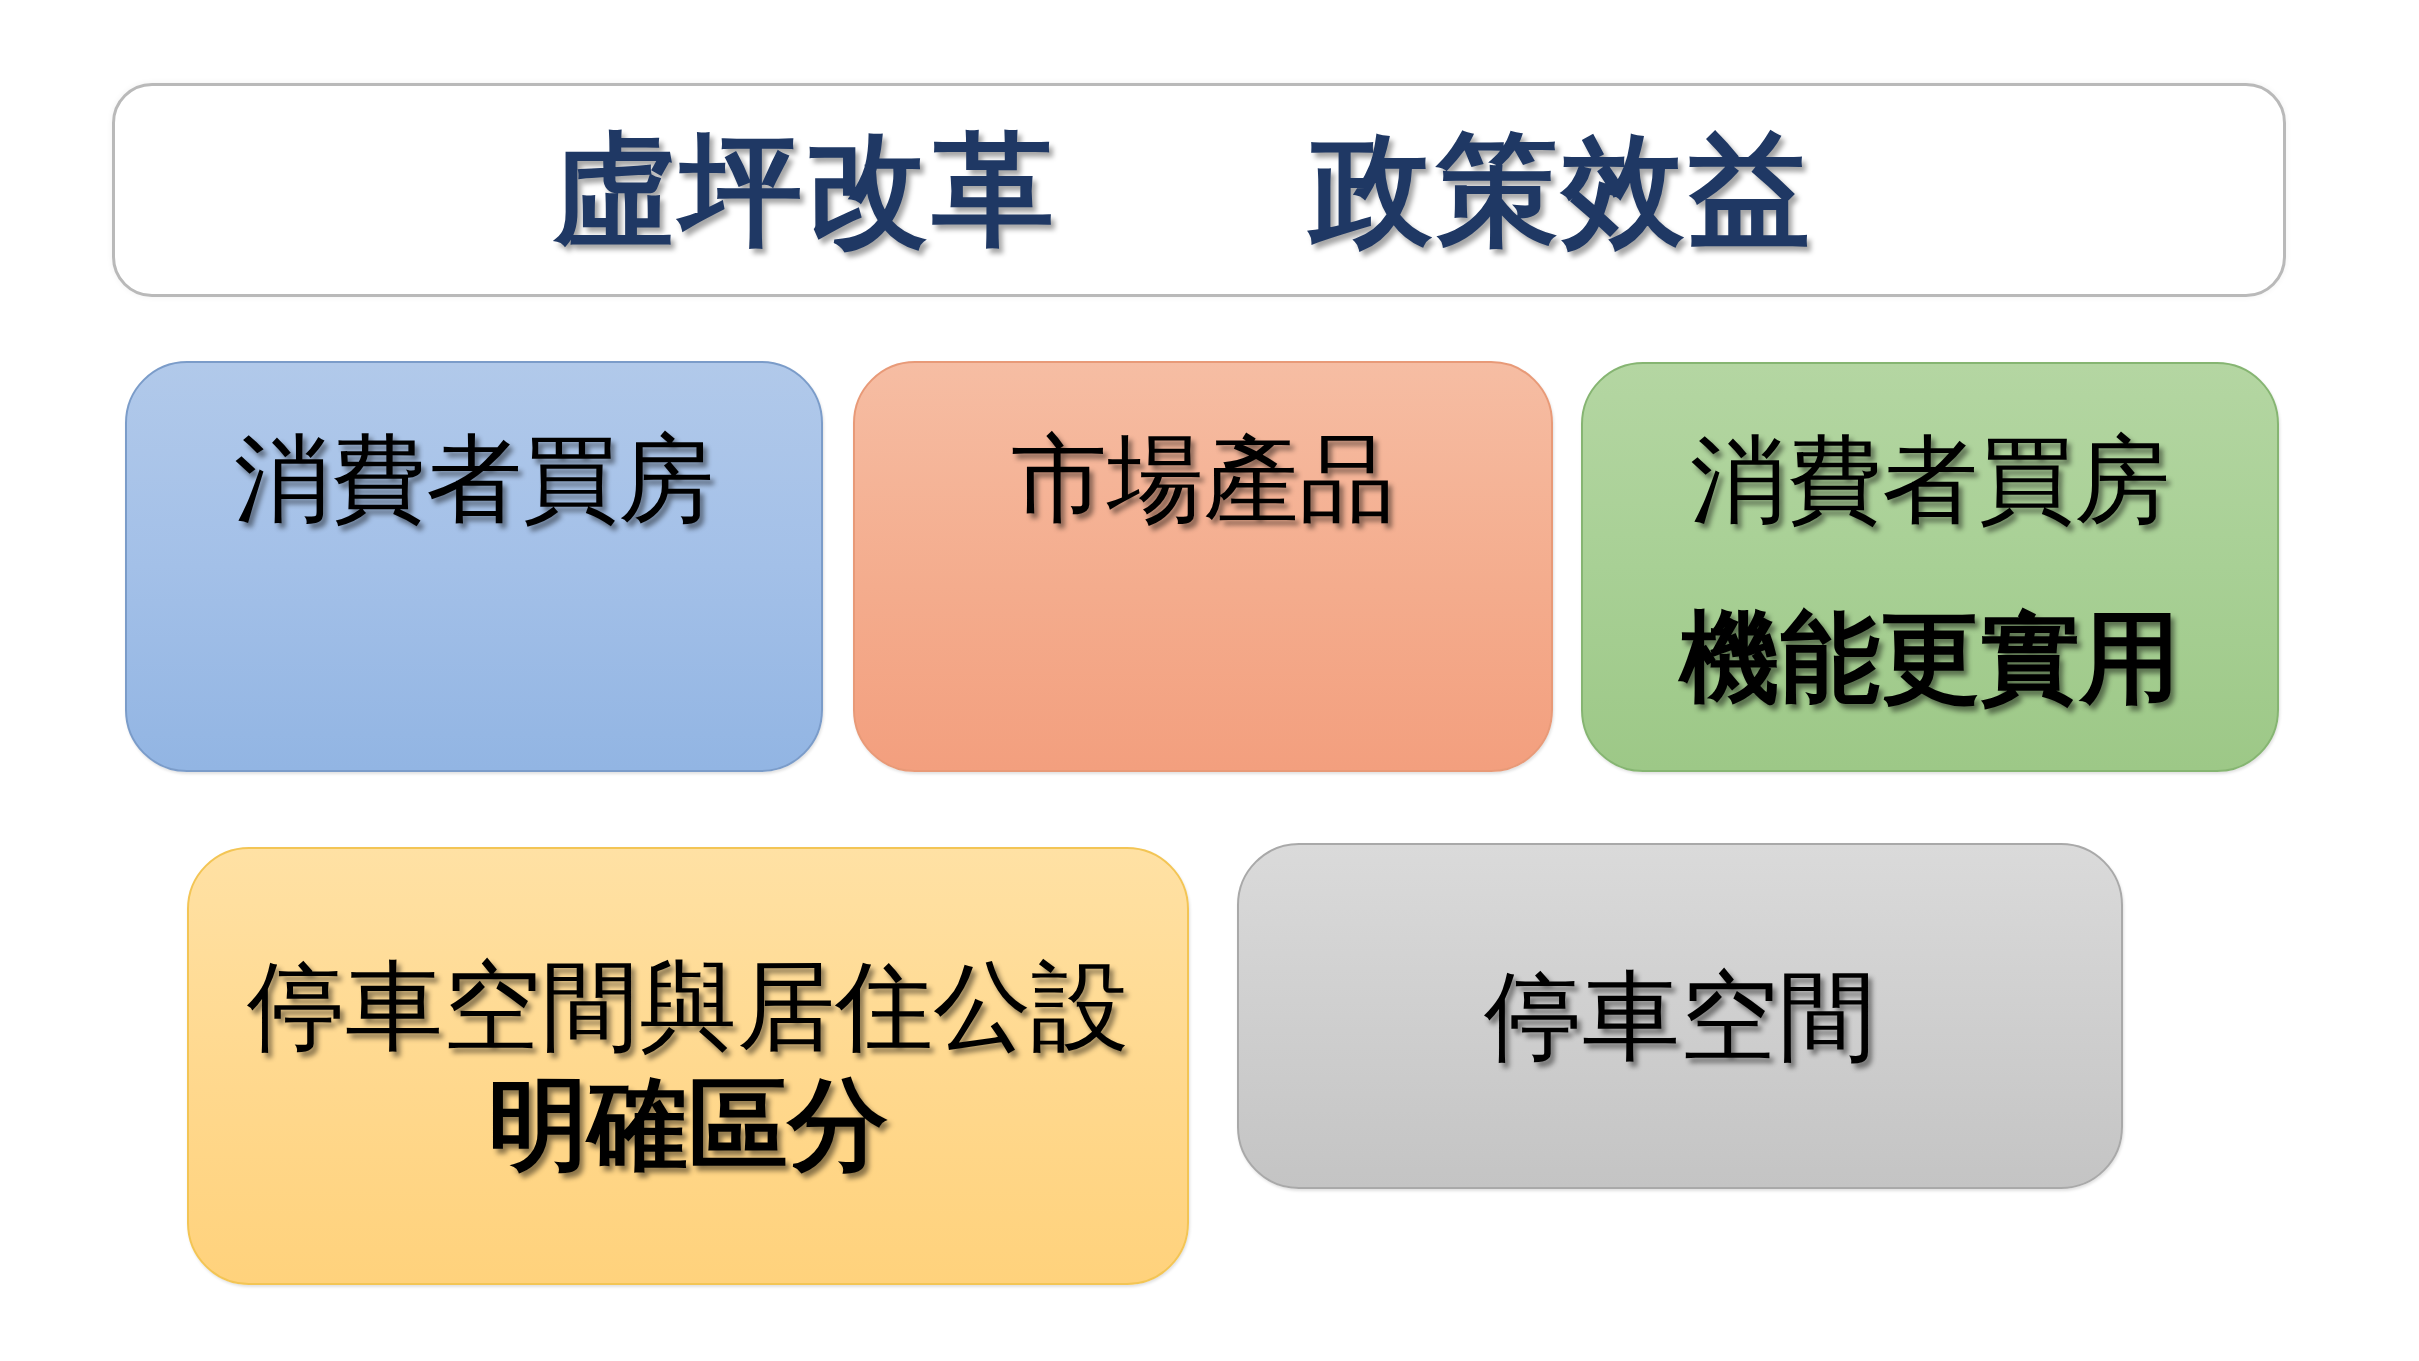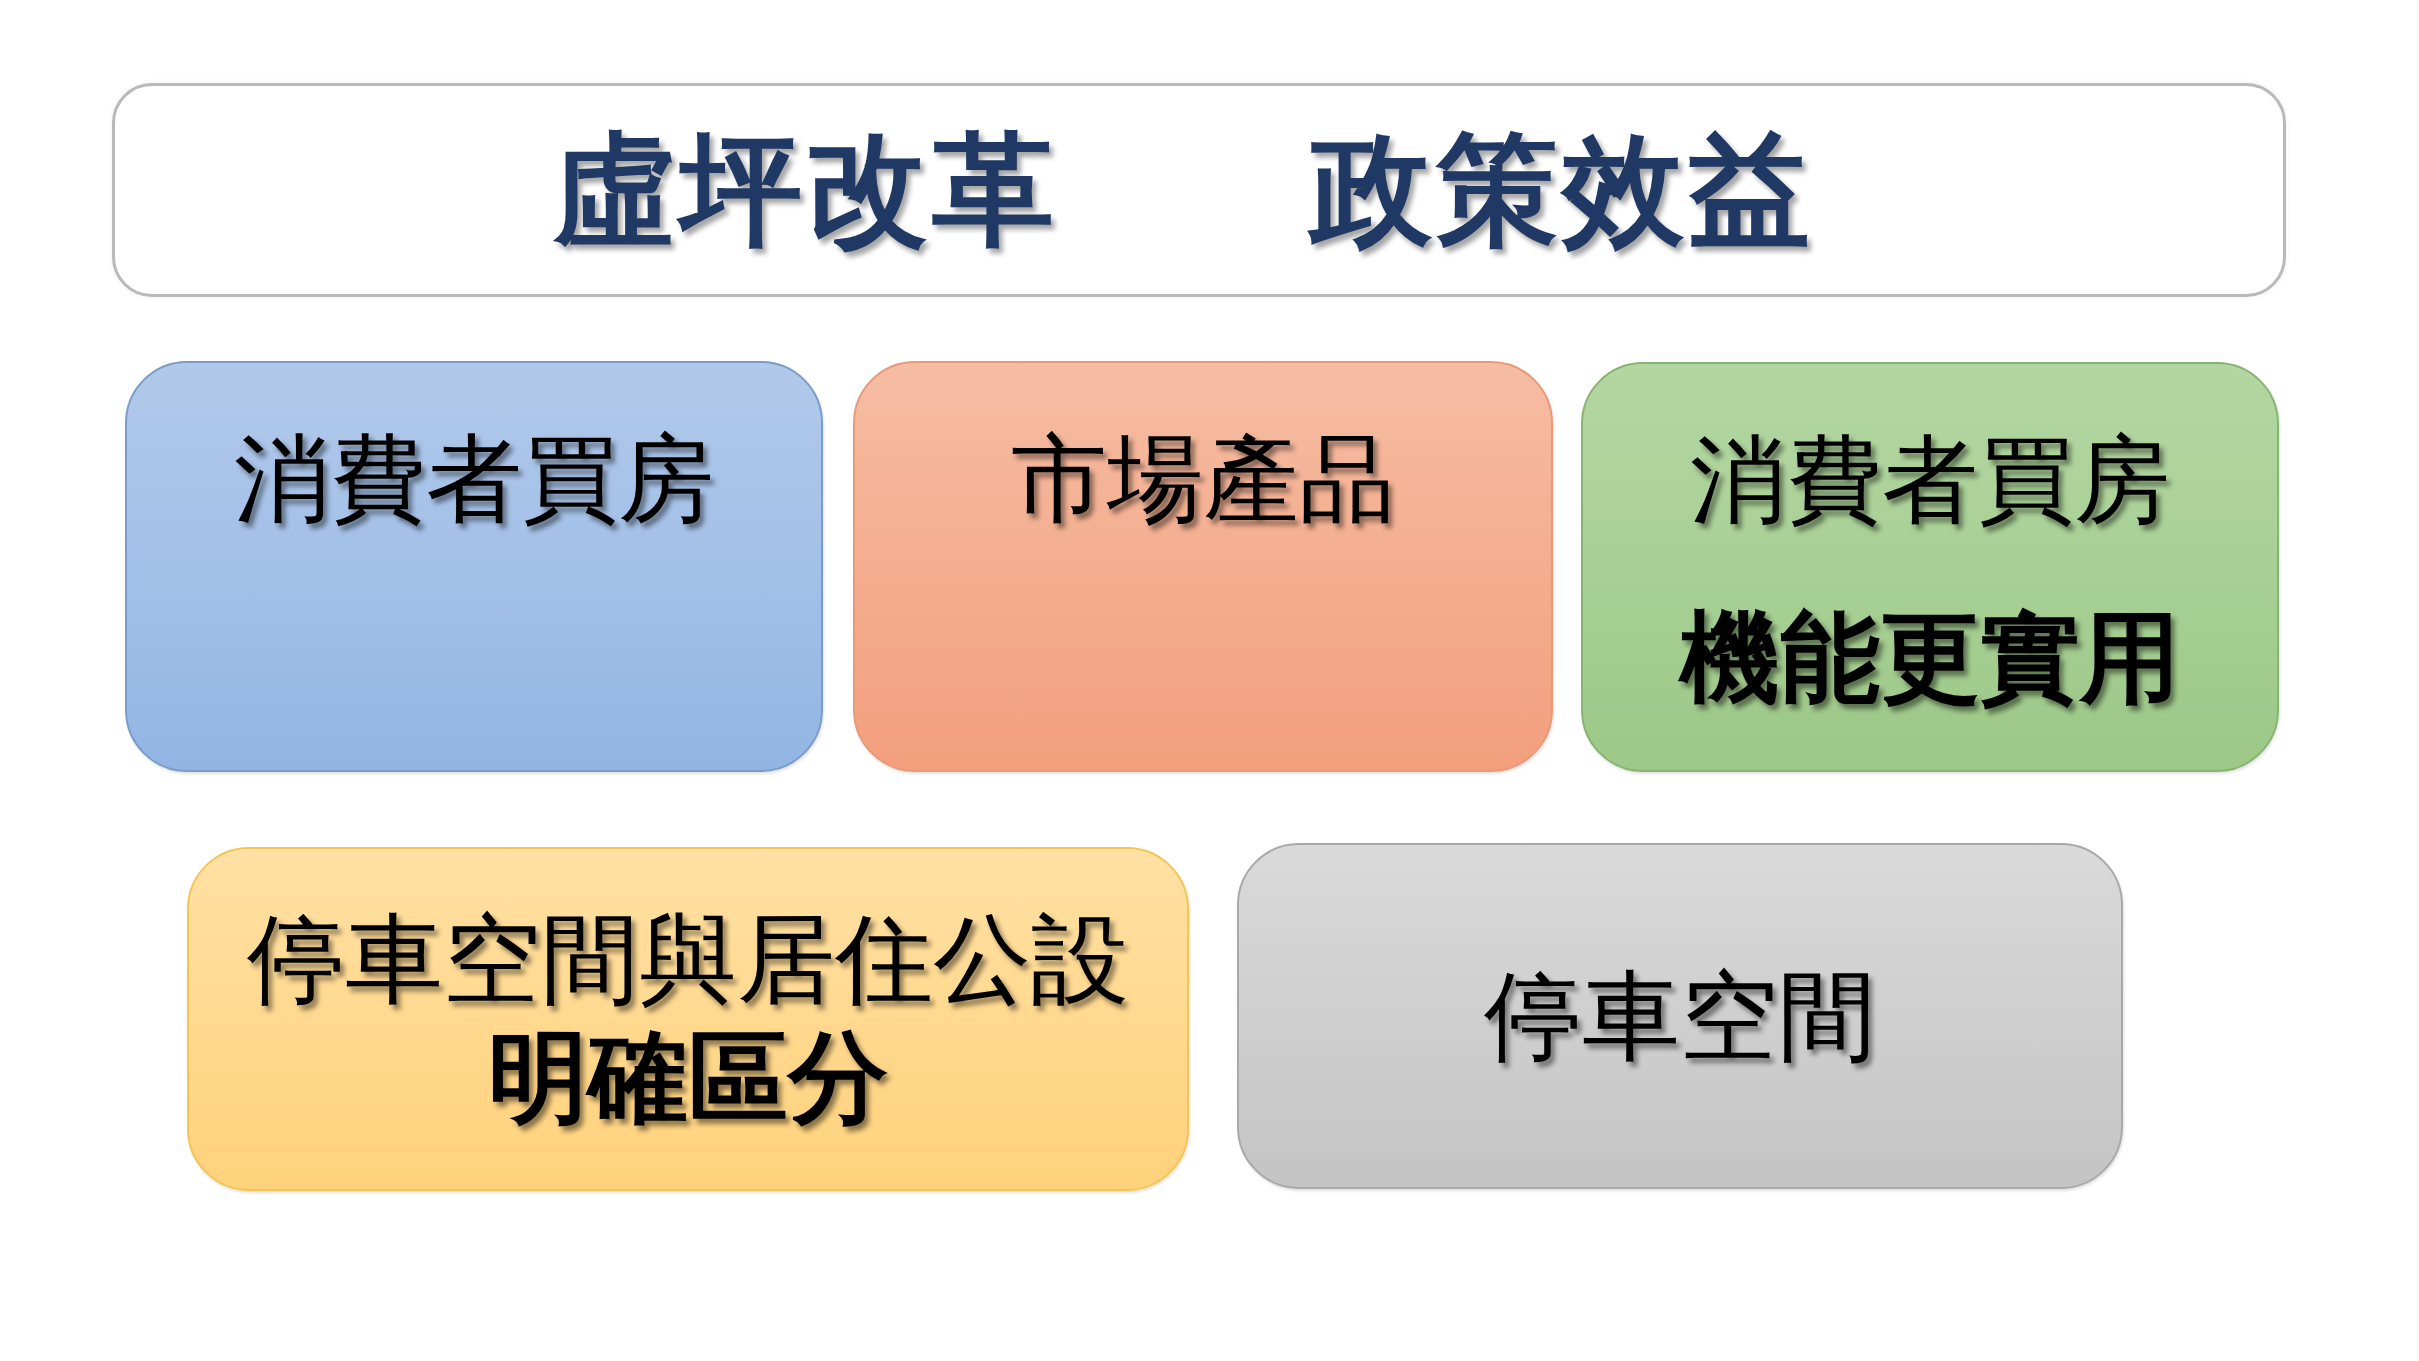--- a/index.html
+++ b/index.html
@@ -78,21 +78,21 @@
     left: 853px; top: 361px; width: 700px; height: 411px;
     background: linear-gradient(to bottom, #f6bda3 0%, #f4ac8d 55%, #f39f7e 100%);
     border: 2px solid #e89a78;
   }
   .card-green {
     left: 1581px; top: 362px; width: 698px; height: 410px;
     background: linear-gradient(to bottom, #b4d6a2 0%, #a8d095 50%, #9dc887 100%);
     border: 2px solid #86b572;
   }
   .card-yellow {
-    left: 187px; top: 847px; width: 1002px; height: 344px;
+    left: 187px; top: 847px; width: 1002px; height: 438px;
     background: linear-gradient(to bottom, #ffe1a4 0%, #ffd88d 55%, #ffd27c 100%);
     border: 2px solid #f3c555;
   }
   .card-gray {
     left: 1237px; top: 843px; width: 886px; height: 346px;
     background: linear-gradient(to bottom, #dadada 0%, #cfcfcf 50%, #c4c4c4 100%);
     border: 2px solid #a9a9a9;
   }
 </style>
 </head>

